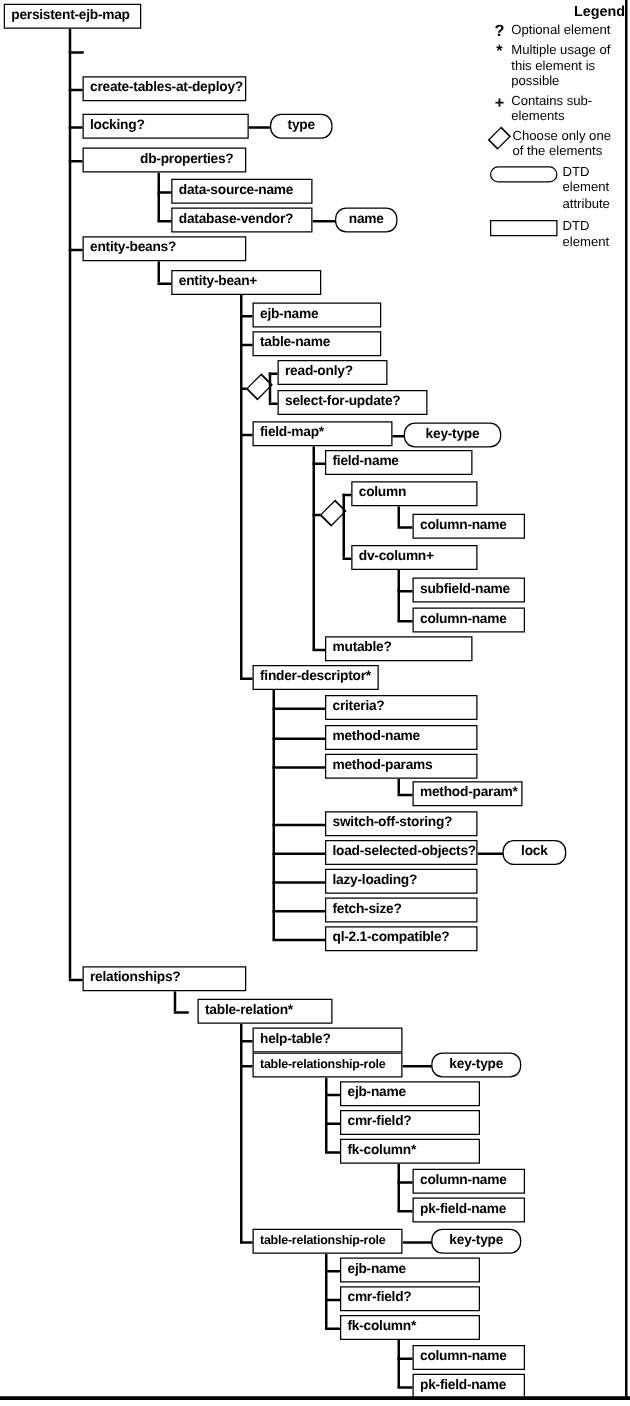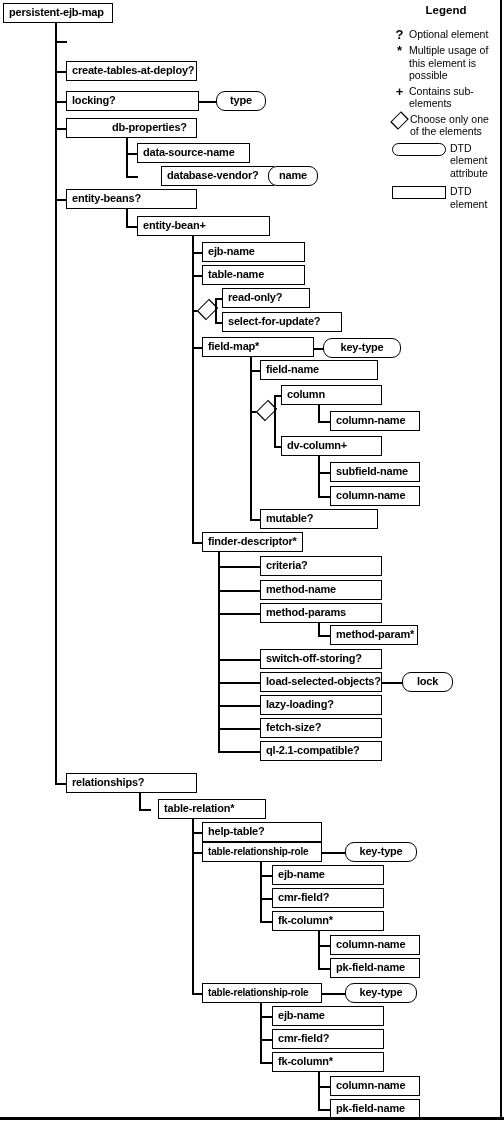--- a/index.html
+++ b/index.html
@@ -22,21 +22,21 @@
   .dia i{display:block;position:absolute;left:0;top:0;width:11px;height:11px;
          border:1.6px solid #000;transform:rotate(45deg) scale(1,1.35);
          transform-origin:center;margin:3px 1px;background:#fff;}
 
   
   #frame-right{position:absolute;left:500px;top:0;width:1.8px;height:1118px;background:#000;}
   #frame-bottom{position:absolute;left:0;top:1117px;width:504px;height:3px;background:#000;}
 
   
   #legend{position:absolute;left:392px;top:2px;width:108px;}
-  #legend .ltitle{font-size:11.5px;font-weight:bold;text-align:center;margin:2px 0 12px 0;}
+  #legend .ltitle{font-size:11.5px;font-weight:bold;text-align:right;margin:2px 0 2px 0;}
   .lrow{position:relative;margin:0 0 3px 0;min-height:13px;}
   .lsym{position:absolute;left:0;top:0;width:15px;text-align:center;
         font-weight:bold;font-size:13px;line-height:13px;}
   .ltxt{display:block;margin-left:17px;font-size:10.5px;line-height:12.5px;}
   .lbox{position:absolute;left:0;top:1px;width:54px;height:13px;
         border:1.6px solid #000;box-sizing:border-box;background:#fff;}
   .lbox.round{border-radius:7px;}
   .lboxtxt{display:block;margin-left:58px;font-size:10.5px;line-height:12.5px;}
   .ldia{position:absolute;left:1px;top:0;width:14px;height:17px;}
   .ldia i{display:block;position:absolute;left:1px;top:2px;width:9px;height:9px;
@@ -181,24 +181,24 @@
   <div class="ln lnv" style="left:318px;top:1072px;height:38px;"></div>
   <div class="ln lnh" style="left:318px;top:1086px;width:13px;"></div>
   <div class="ln lnh" style="left:318px;top:1109px;width:13px;"></div>
 
   <div class="node" style="left:3px;top:3px;width:110px;">persistent-ejb-map</div>
   <div class="node" style="left:66px;top:61px;width:131px;">create-tables-at-deploy?</div>
   <div class="node" style="left:66px;top:91px;width:133px;">locking?</div>
   <div class="node attr" style="left:216px;top:91px;width:50px;">type</div>
   <div class="node" style="left:66px;top:118px;width:131px;padding-left:45px;">db-properties?</div>
   <div class="node" style="left:137px;top:143px;width:113px;">data-source-name</div>
-  <div class="node" style="left:137px;top:166px;width:113px;margin-left:24px;">database-vendor?</div>
+  <div class="node" style="left:137px;top:166px;width:113px;">database-vendor?</div>
   <div class="node attr" style="left:268px;top:166px;width:50px;">name</div>
   <div class="node" style="left:66px;top:189px;width:131px;">entity-beans?</div>
-  <div class="node" style="left:137px;top:216px;width:133px;">entity-bean+</div>
+  <div class="node" style="left:137px;top:216px;width:120px;">entity-bean+</div>
   <div class="node" style="left:202px;top:242px;width:103px;">ejb-name</div>
   <div class="node" style="left:202px;top:265px;width:103px;">table-name</div>
   <div class="node" style="left:222px;top:288px;width:88px;">read-only?</div>
   <div class="node" style="left:222px;top:312px;width:120px;">select-for-update?</div>
   <div class="node" style="left:202px;top:337px;width:112px;">field-map*</div>
   <div class="node attr" style="left:323px;top:338px;width:78px;">key-type</div>
   <div class="node" style="left:260px;top:360px;width:118px;">field-name</div>
   <div class="node" style="left:281px;top:385px;width:101px;">column</div>
   <div class="node" style="left:330px;top:411px;width:90px;">column-name</div>
   <div class="node" style="left:281px;top:436px;width:101px;">dv-column+</div>

